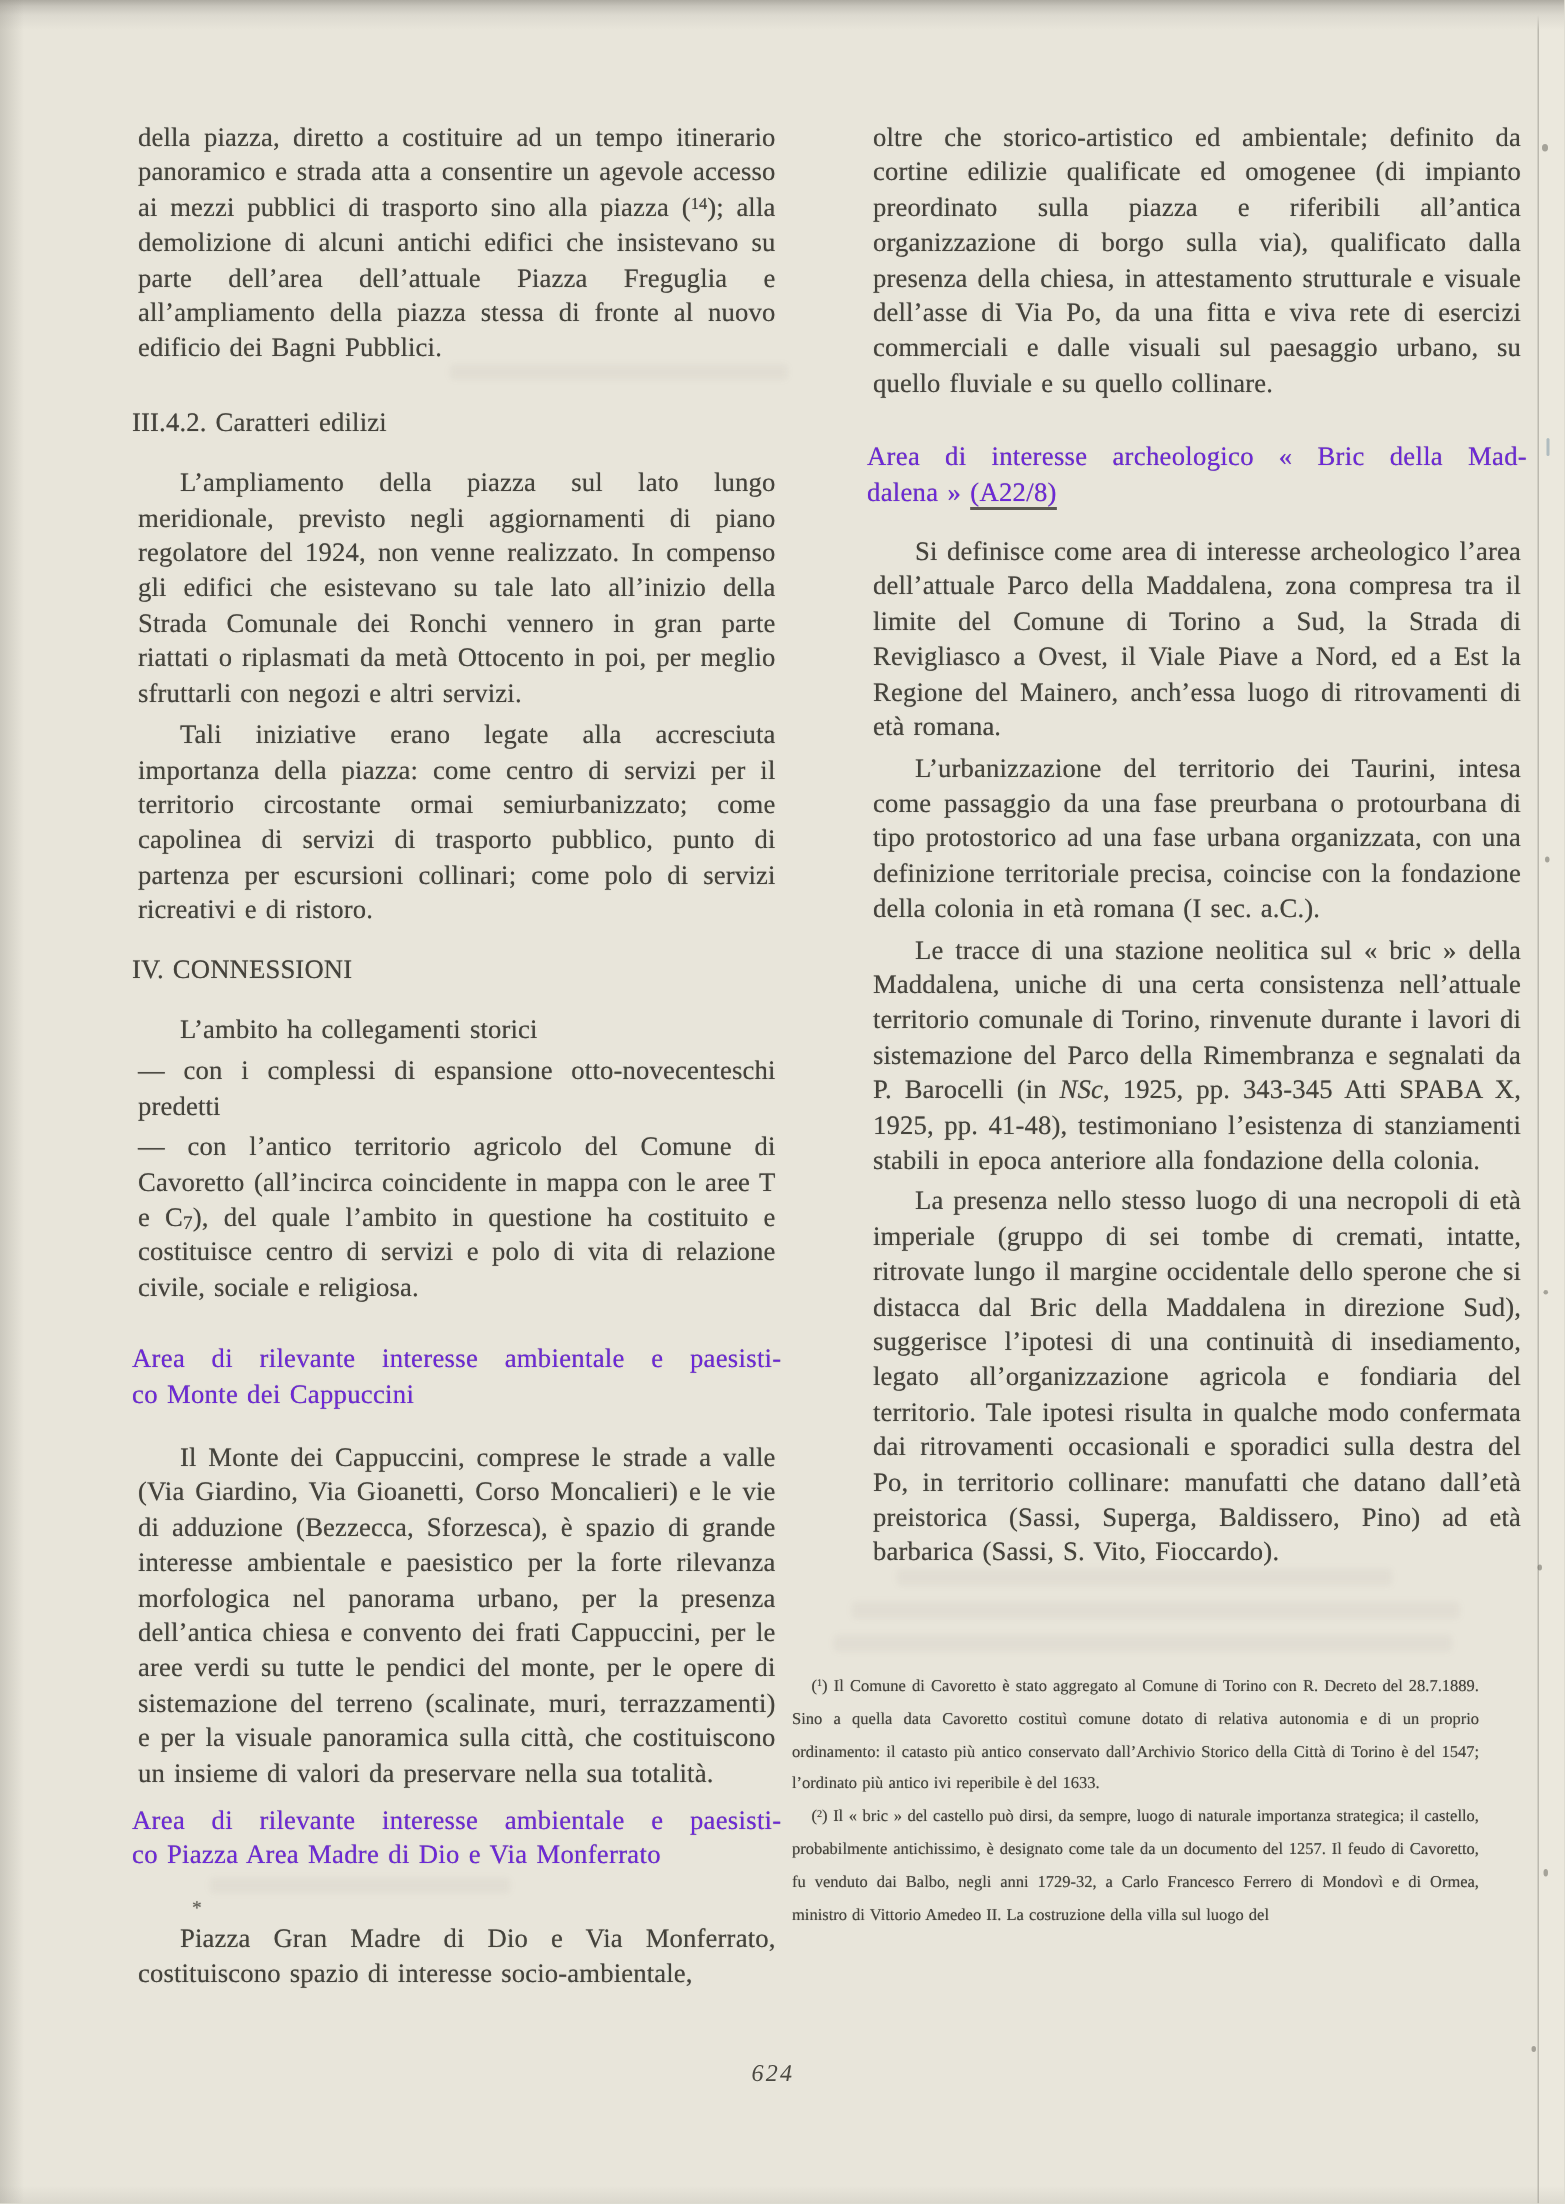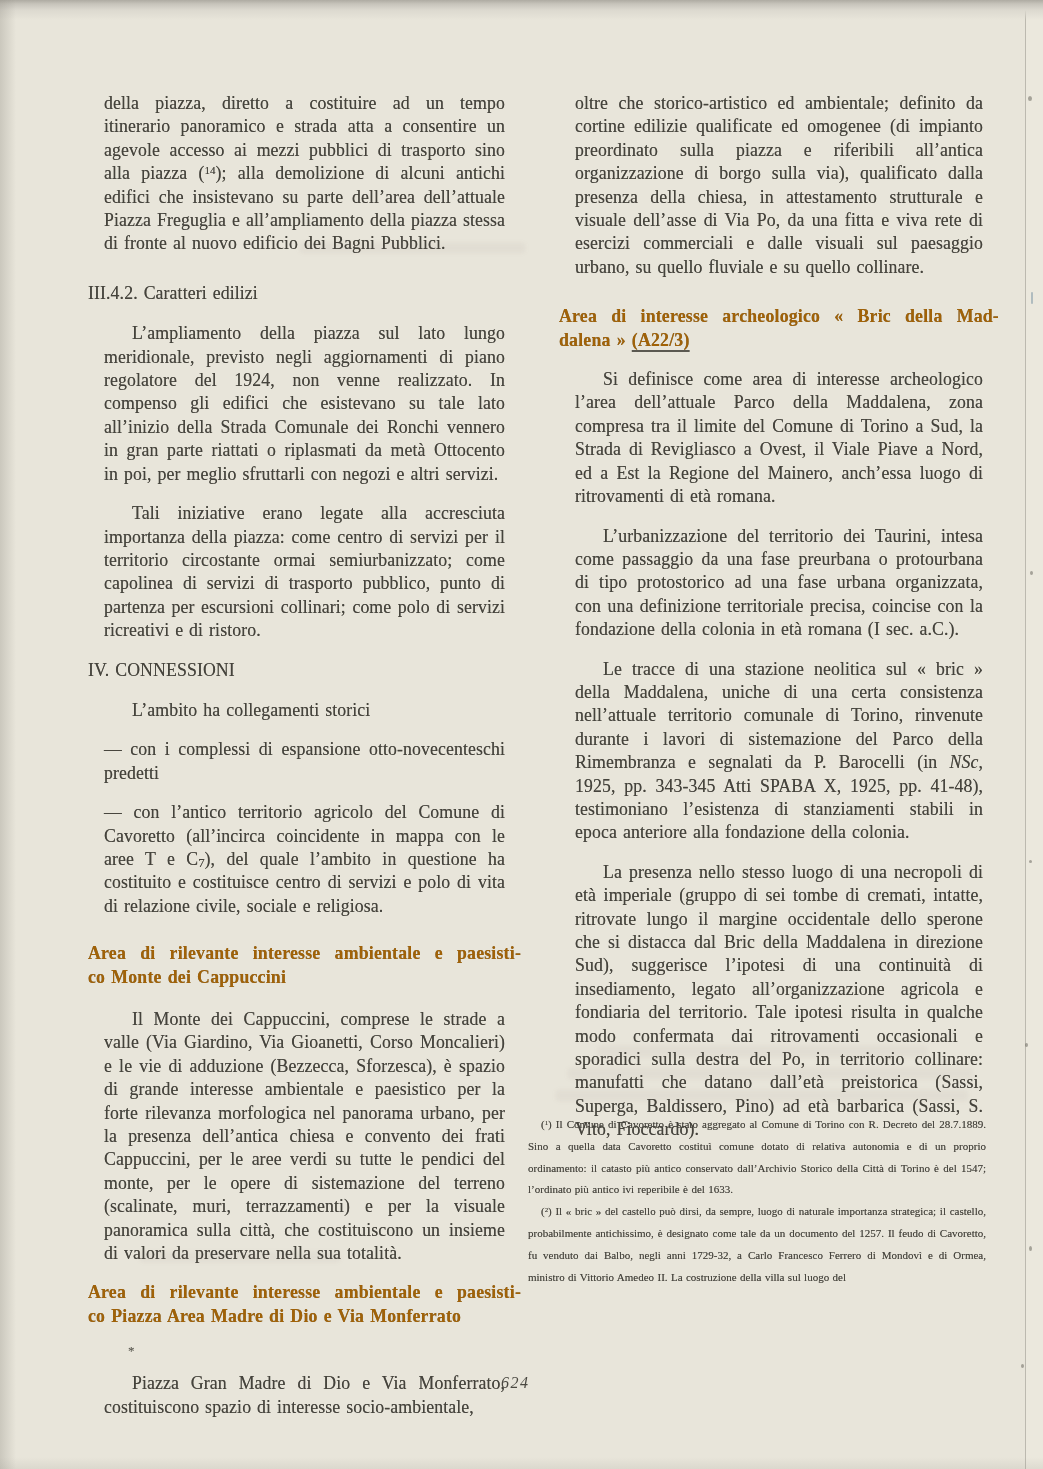--- a/index.html
+++ b/index.html
@@ -21,27 +21,27 @@
   .edge-right-strip { position:absolute; top:0; left:1026px; right:0; bottom:0;
     background:#ebe8dd; }
   .speck { position:absolute; background:rgba(108,106,96,.55); border-radius:50%; }
   .speck-blue { position:absolute; background:#7f98a6; opacity:.55; border-radius:1px; }
   .ghost { position:absolute; background:rgba(112,110,98,.06); filter:blur(2px); border-radius:3px; }
 
   .col { position:absolute; top:76px; font-size:17.8px; line-height:23.4px;
     text-align:justify; word-spacing:.08em; letter-spacing:.1px; hyphens:none;
     text-shadow:0 0 .5px rgba(69,67,60,.65); }
   .col-left  { left:88px;  width:433px; }
-  .col-right { left:559px; width:440px; }
-  .col p { margin:16px; }
+  .col-right { left:578px; width:440px; }
+  .col p { margin:4px; }
   .indent { text-indent:28px; }
 
   .h-plain { margin:26px 0 17px; }
   .h-plain-iv { margin:16px 0 17px; }
-  .h-bold { font-weight:bold; color:#a16207; letter-spacing:.2px; }
+  .h-bold { font-weight:normal; color:#6d28d9; letter-spacing:.2px; }
   .h-cappuccini { margin:24px 0 19px; }
   .h-granmadre { margin:8px 0 10px; }
   .h-bric { margin:26px 0 16px; }
   .h-line1 { text-align:justify; text-align-last:justify; }
   .h-line2 { text-align:left; }
   .ref-underline { text-decoration:underline; text-decoration-thickness:1.5px; text-underline-offset:4px; text-decoration-color:rgba(68,66,58,.6); }
 
   .sup-ref { font-size:62%; line-height:0; position:relative; vertical-align:baseline; top:-0.45em; letter-spacing:0; }
   .sub-ref { font-size:72%; line-height:0; position:relative; vertical-align:baseline; top:0.18em; letter-spacing:0; }
   .italic { font-style:italic; }
@@ -91,21 +91,21 @@
     <div class="asterisk-row"><span class="asterisk-mark">*</span></div>
 
     <p class="indent">Piazza Gran Madre di Dio e Via Monferrato, costituiscono spazio di interesse socio-ambientale,</p>
   </div>
 
   <div class="col col-right">
     <p>oltre che storico-artistico ed ambientale; definito da cortine edilizie qualificate ed omogenee (di impianto preordinato sulla piazza e riferibili all’antica organizzazione di borgo sulla via), qualificato dalla presenza della chiesa, in attestamento strutturale e visuale dell’asse di Via Po, da una fitta e viva rete di esercizi commerciali e dalle visuali sul paesaggio urbano, su quello fluviale e su quello collinare.</p>
 
     <div class="h-bold h-bric">
       <div class="h-line1">Area di interesse archeologico « Bric della Mad-</div>
-      <div class="h-line2"><span>dalena » </span><span class="ref-underline">(A22/3)</span></div>
+      <div class="h-line2"><span>dalena » </span><span class="ref-underline">(A22/8)</span></div>
     </div>
 
     <p class="indent">Si definisce come area di interesse archeologico l’area dell’attuale Parco della Maddalena, zona compresa tra il limite del Comune di Torino a Sud, la Strada di Revigliasco a Ovest, il Viale Piave a Nord, ed a Est la Regione del Mainero, anch’essa luogo di ritrovamenti di età romana.</p>
     <p class="indent">L’urbanizzazione del territorio dei Taurini, intesa come passaggio da una fase preurbana o protourbana di tipo protostorico ad una fase urbana organizzata, con una definizione territoriale precisa, coincise con la fondazione della colonia in età romana (I sec. a.C.).</p>
     <p class="indent"><span>Le tracce di una stazione neolitica sul « bric » della Maddalena, uniche di una certa consistenza nell’attuale territorio comunale di Torino, rinvenute durante i lavori di sistemazione del Parco della Rimembranza e segnalati da P. Barocelli (in </span><span class="italic">NSc</span><span>, 1925, pp. 343-345 Atti SPABA X, 1925, pp. 41-48), testimoniano l’esistenza di stanziamenti stabili in epoca anteriore alla fondazione della colonia.</span></p>
     <p class="indent">La presenza nello stesso luogo di una necropoli di età imperiale (gruppo di sei tombe di cremati, intatte, ritrovate lungo il margine occidentale dello sperone che si distacca dal Bric della Maddalena in direzione Sud), suggerisce l’ipotesi di una continuità di insediamento, legato all’organizzazione agricola e fondiaria del territorio. Tale ipotesi risulta in qualche modo confermata dai ritrovamenti occasionali e sporadici sulla destra del Po, in territorio collinare: manufatti che datano dall’età preistorica (Sassi, Superga, Baldissero, Pino) ad età barbarica (Sassi, S. Vito, Fioccardo).</p>
   </div>
 
   <div class="footnotes">
     <p><span>(</span><span class="sup-ref">1</span><span>) Il Comune di Cavoretto è stato aggregato al Comune di Torino con R. Decreto del 28.7.1889. Sino a quella data Cavoretto costituì comune dotato di relativa autonomia e di un proprio ordinamento: il catasto più antico conservato dall’Archivio Storico della Città di Torino è del 1547; l’ordinato più antico ivi reperibile è del 1633.</span></p>

